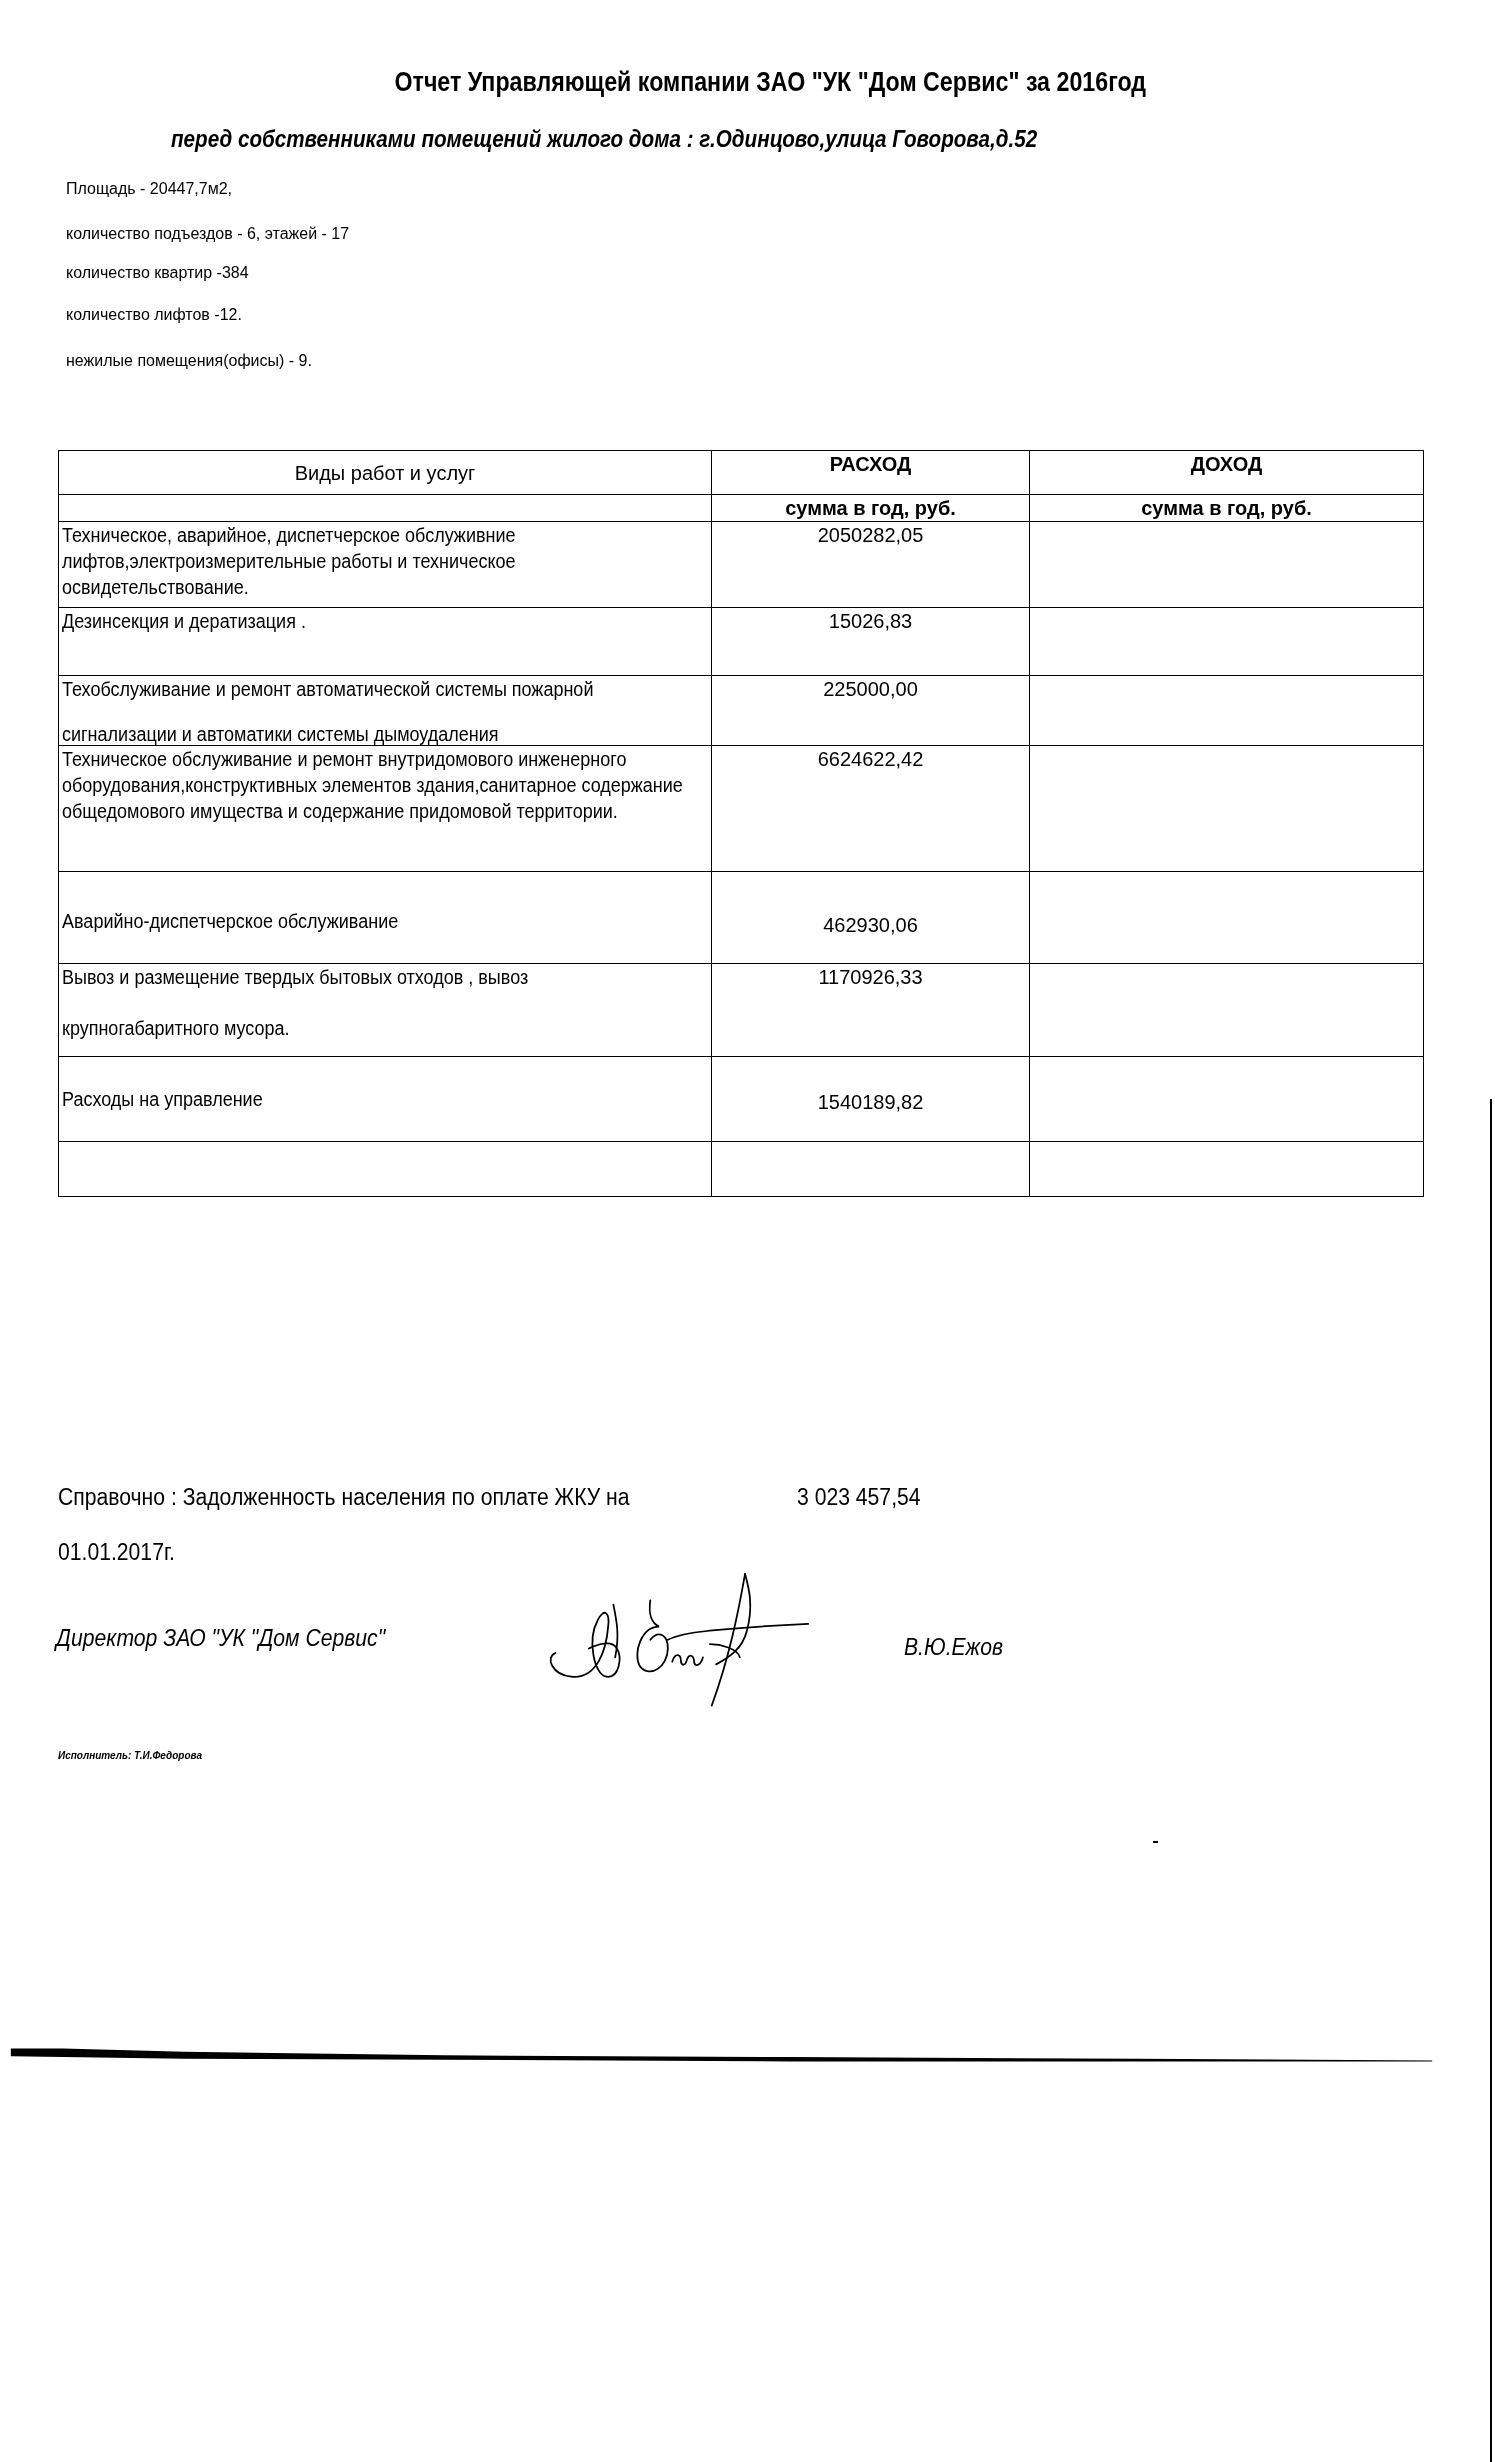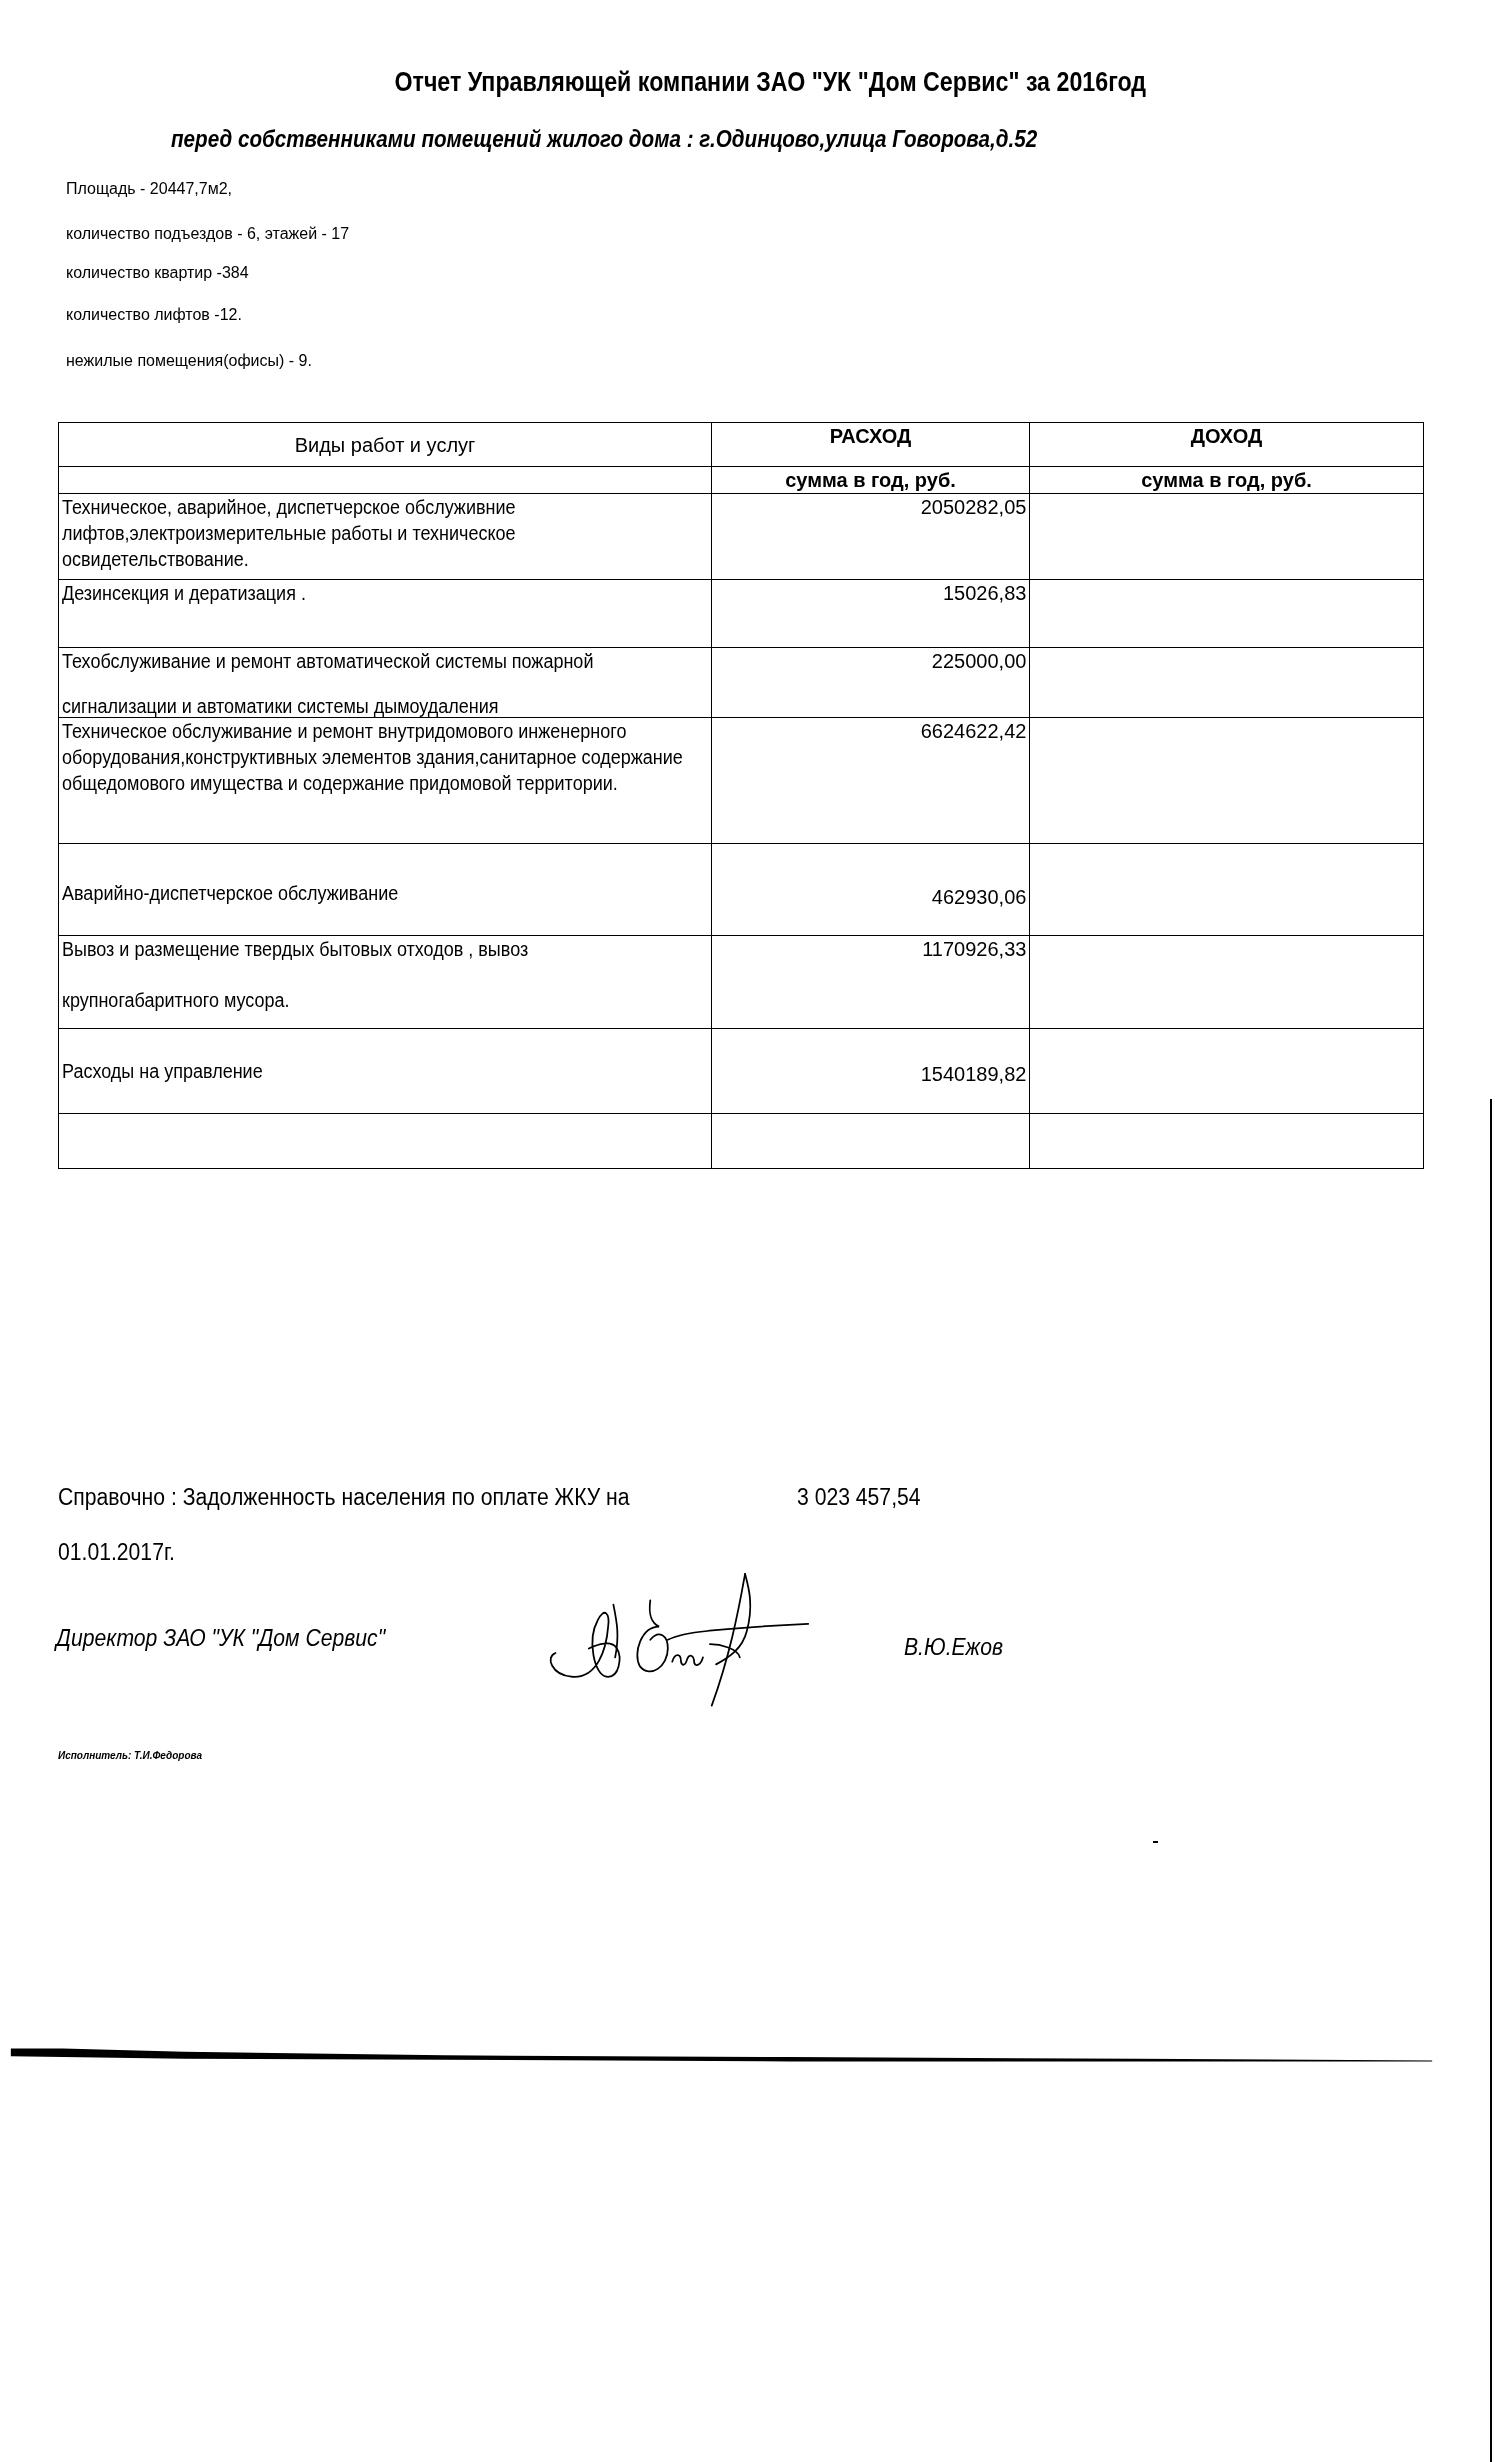--- a/index.html
+++ b/index.html
@@ -13,35 +13,35 @@
     font-size: 27px; font-weight: bold; padding-left: 53px; box-sizing: border-box;
     transform: scaleX(0.86); transform-origin: 50% 0;
   }
   .subtitle {
     left: 171px; top: 125px; font-size: 24px; font-weight: bold; font-style: italic;
     transform: scaleX(0.86); transform-origin: 0 0;
   }
   .fact { left: 66px; font-size: 16px; font-weight: normal; }
 
   table.report {
-    position: absolute; left: 58px; top: 422px; width: 1365px;
+    position: absolute; left: 58px; top: 450px; width: 1365px;
     border-collapse: collapse; table-layout: fixed;
   }
   table.report td {
     border: 1.8px solid #000; vertical-align: top; padding: 0 2.6px;
     font-size: 20px; line-height: 26px;
   }
   table.report col.c1 { width: 653px; }
   table.report col.c2 { width: 318px; }
   table.report col.c3 { width: 394px; }
   .hdr td { text-align: center; font-weight: bold; vertical-align: bottom; }
   .hdr .name { font-weight: normal; vertical-align: middle; }
   .sub td { text-align: center; font-weight: bold; line-height: 23px; }
   .narrow { display: inline-block; transform: scaleX(0.9); transform-origin: 0 0; white-space: normal; width: 110%; }
-  .num { text-align: right; margin-top: 11px; }
+  .num { text-align: center; margin-top: 11px; }
   .bold { font-weight: bold; }
   .mid { vertical-align: middle !important; }
 
   .note { font-size: 23px; transform: scaleX(0.92); transform-origin: 0 0; }
   .ital { font-style: italic; }
   .signature { position: absolute; left: 536px; top: 1552px; width: 290px; height: 158px; }
   .bottom-rule { position: absolute; left: 0; top: 2038px; }
   .speck { position: absolute; left: 1153px; top: 1841px; width: 5.3px; height: 1.8px; background: #000; }
   .edge-rule { position: absolute; left: 1490px; top: 1099px; width: 1.8px; height: 1363px; background: #000; }
 </style>

